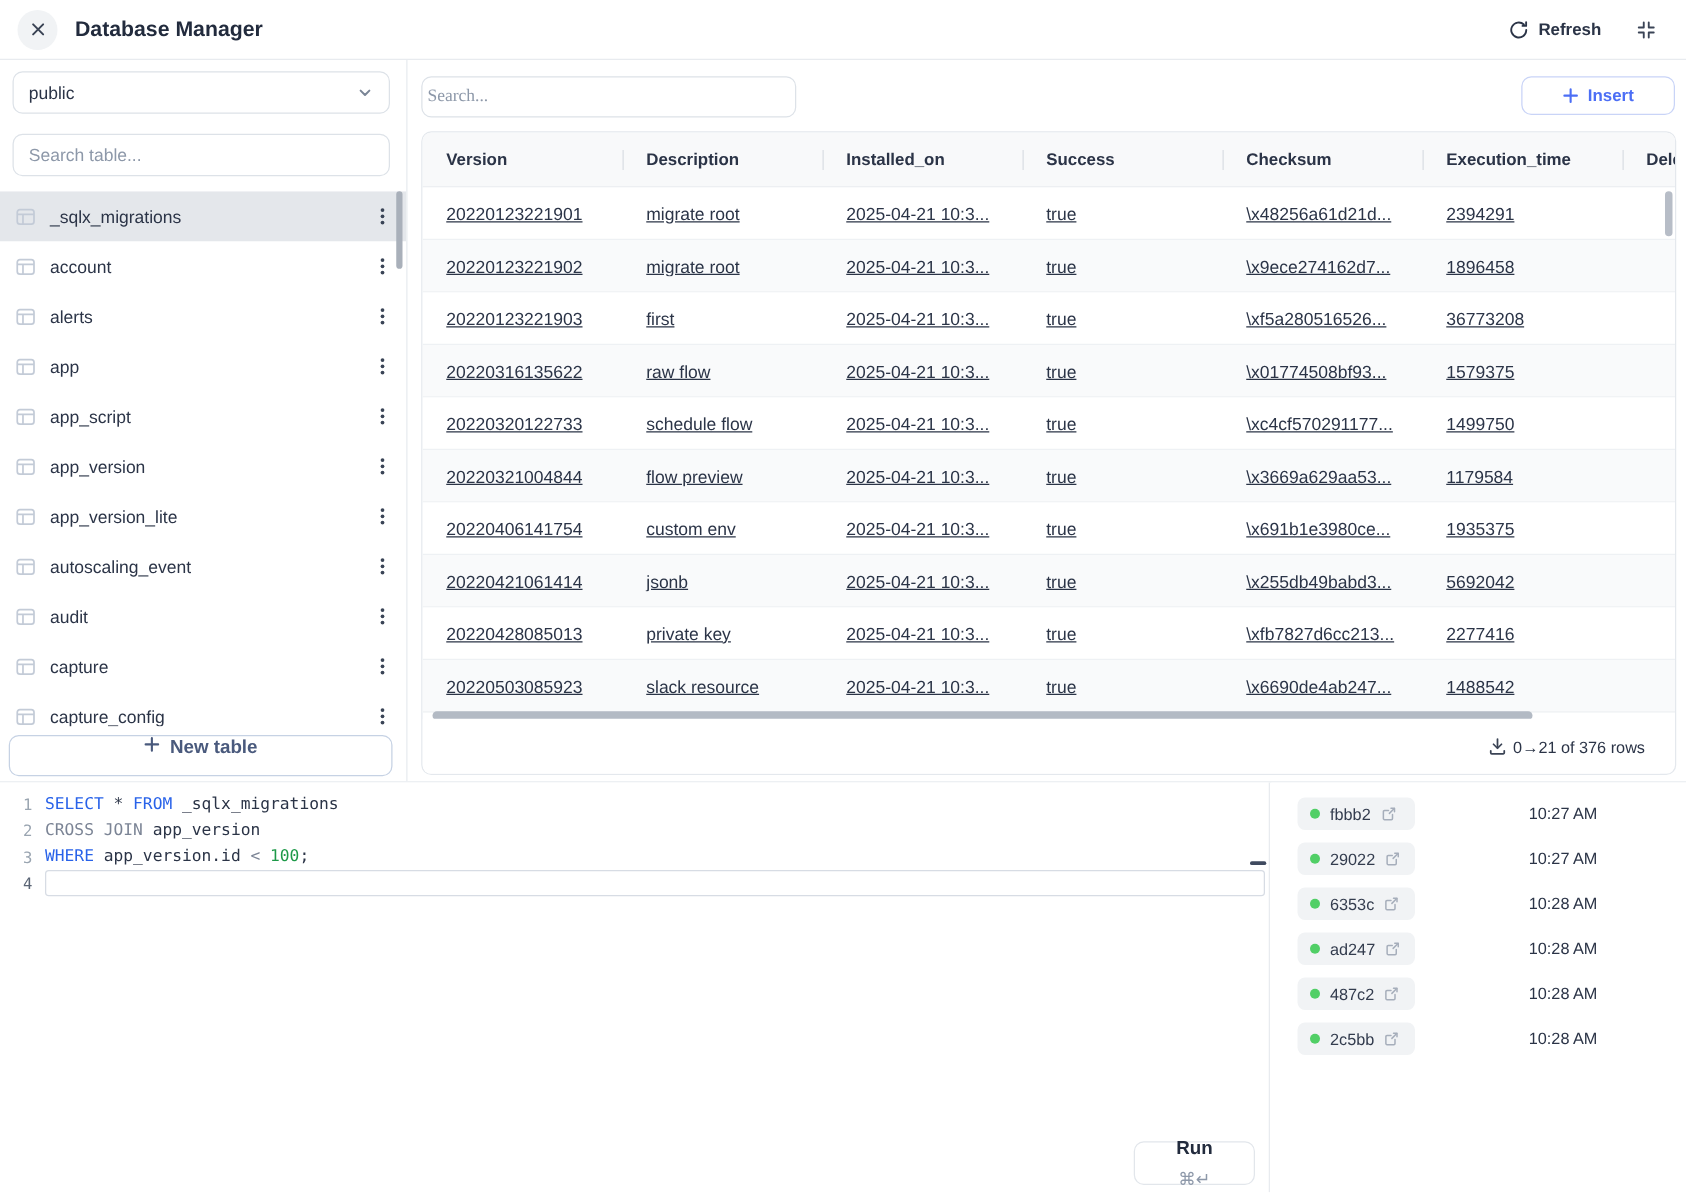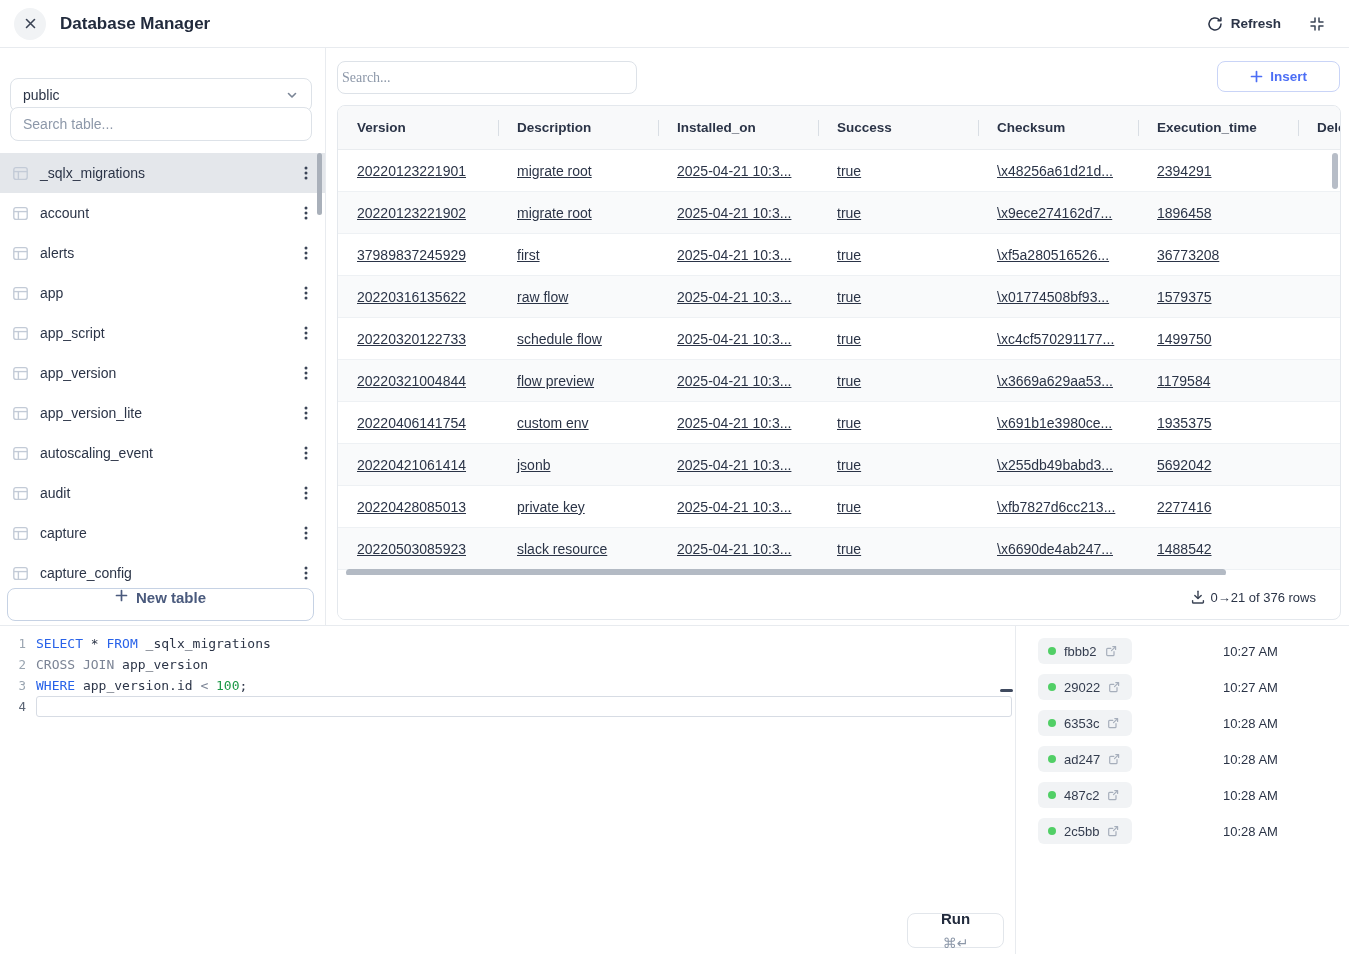--- a/index.html
+++ b/index.html
@@ -15,21 +15,21 @@
     display:flex; align-items:center; justify-content:center; cursor:pointer; }
   .app-title { font-size:17px; font-weight:700; margin-left:14px; color:#222b3d; }
   .topbar-right { margin-left:auto; display:flex; align-items:center; gap:28px; }
   .refresh-btn { display:flex; align-items:center; gap:8px; background:none; border:none;
     font-family:inherit; font-size:13.5px; font-weight:700; color:#2b3447; cursor:pointer; }
   .contract-btn { background:none; border:none; cursor:pointer; display:flex; align-items:center; }
 
   
   .top-section { position:absolute; top:48px; left:0; right:0; height:577px; }
   .sidebar { position:absolute; top:0; left:0; bottom:0; width:326px; border-right:1px solid #e8ebef; background:#fff; }
-  .schema-select { position:absolute; top:30px; left:10px; width:302px; height:34px;
+  .schema-select { position:absolute; top:9px; left:10px; width:302px; height:34px;
     border:1px solid #dde2e8; border-radius:8px; display:flex; align-items:center;
     padding:0 12px; font-size:14px; color:#2b3447; cursor:pointer; background:#fff; }
   .schema-select .chev { margin-left:auto; }
   .table-search { position:absolute; top:59px; left:10px; width:302px; height:34px;
     border:1px solid #dde2e8; border-radius:8px; padding:0 12px; font-size:14px;
     font-family:inherit; color:#2b3447; outline:none; }
   .table-search::placeholder, .grid-search::placeholder { color:#8d98a9; }
   .table-list { position:absolute; top:105px; left:0; right:0; height:428px; overflow:hidden; }
   .table-item { height:40px; display:flex; align-items:center; padding:0 10px 0 12px; cursor:pointer; }
   .table-item.selected { background:#e4e7eb; }
@@ -406,21 +406,21 @@
             <div class="tr even">
               <div class="td">20220123221902</div>
               <div class="td">migrate root</div>
               <div class="td">2025-04-21 10:3...</div>
               <div class="td">true</div>
               <div class="td">\x9ece274162d7...</div>
               <div class="td">1896458</div>
               <div class="td"></div>
             </div>
             <div class="tr">
-              <div class="td">37989837245929</div>
+              <div class="td">20220123221903</div>
               <div class="td">first</div>
               <div class="td">2025-04-21 10:3...</div>
               <div class="td">true</div>
               <div class="td">\xf5a280516526...</div>
               <div class="td">36773208</div>
               <div class="td"></div>
             </div>
             <div class="tr even">
               <div class="td">20220316135622</div>
               <div class="td">raw flow</div>

